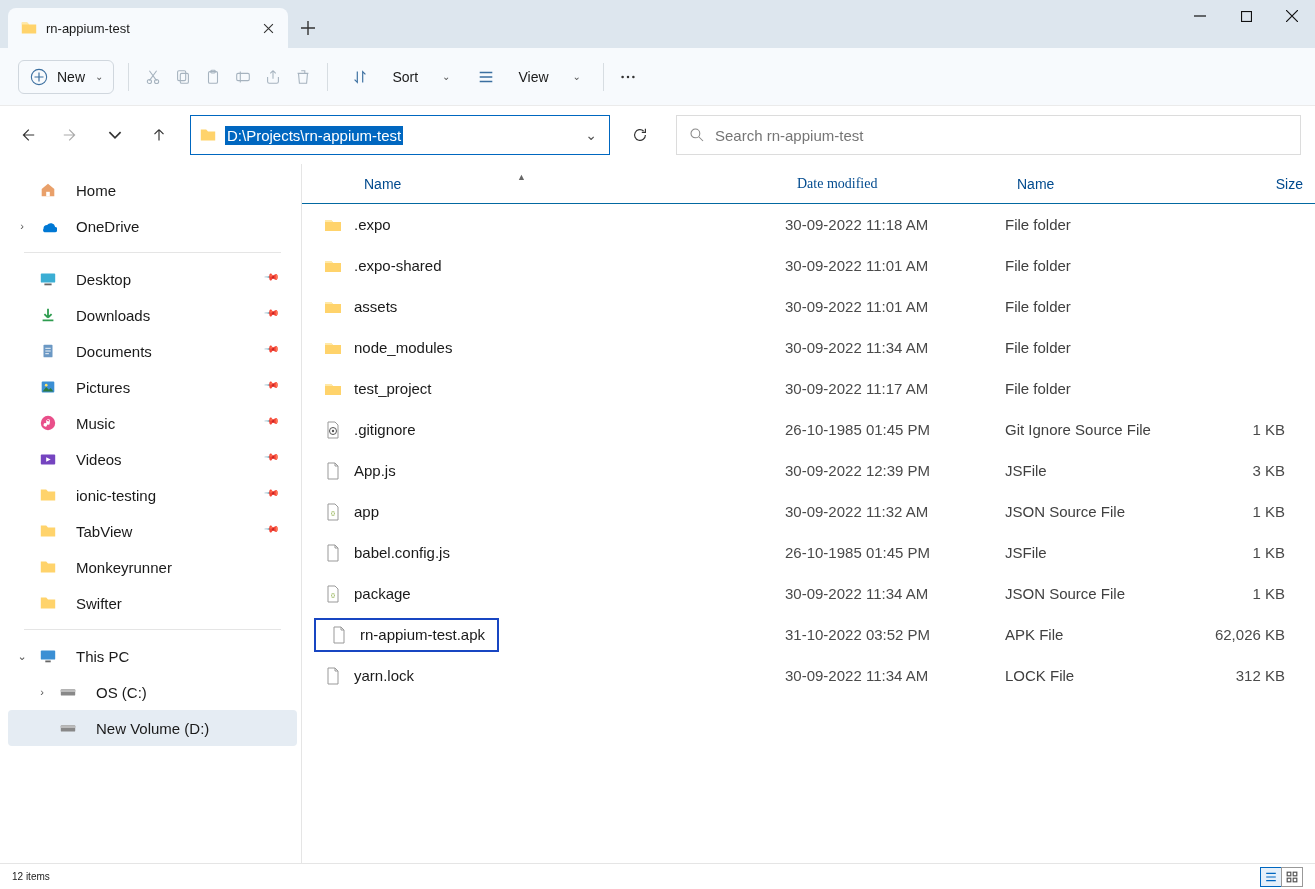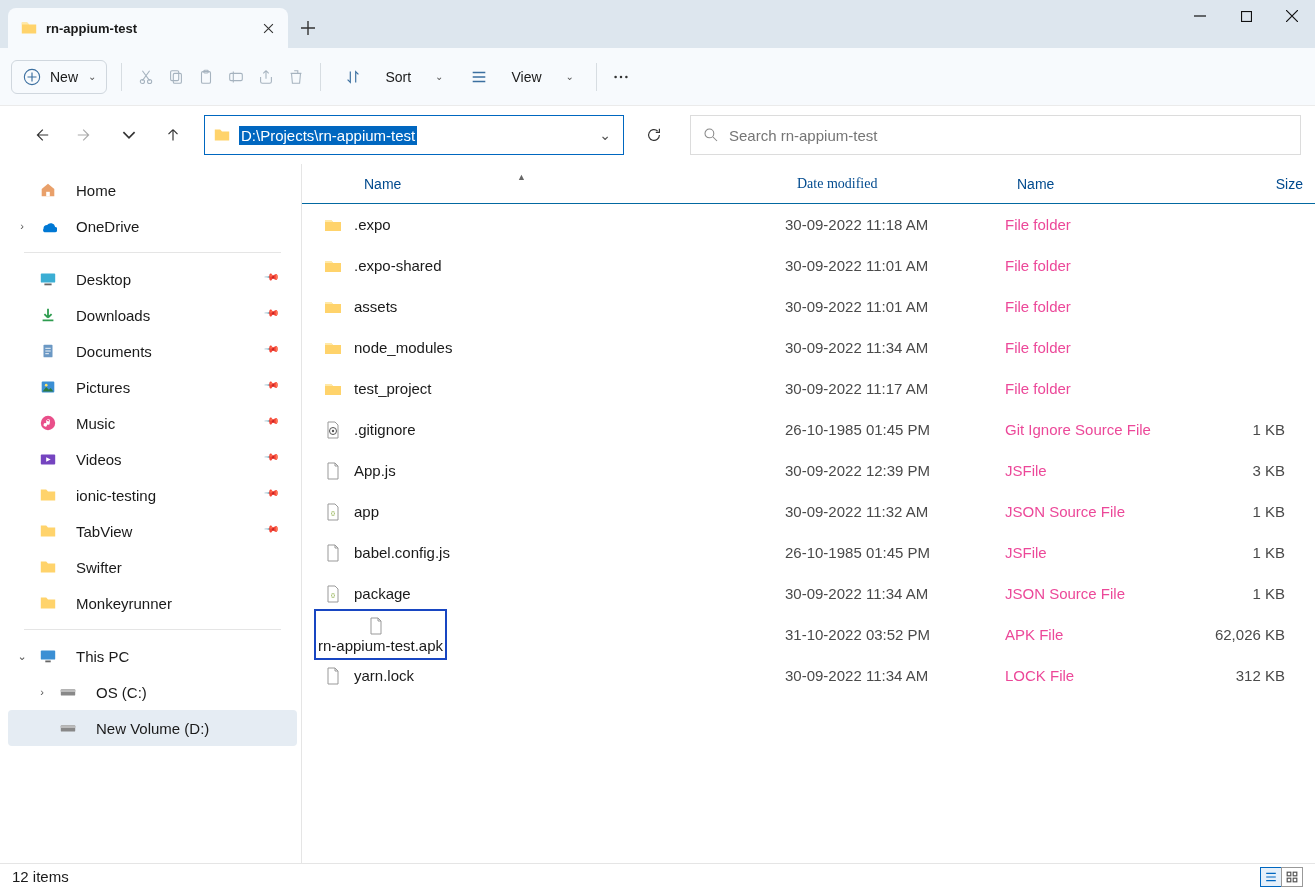--- a/index.html
+++ b/index.html
@@ -2,37 +2,37 @@
 <html><head>
 <meta charset="utf-8">
 <style>
 * { box-sizing: border-box; margin: 0; padding: 0; font-family: "Segoe UI", -apple-system, sans-serif; }
 html, body { width: 1315px; height: 889px; overflow: hidden; background: #fff; font-size: 14px; color: #1a1a1a; }
 
 
 .titlebar { height: 48px; background: #dde6ee; display: flex; align-items: flex-start; position: relative; }
 .tab { height: 40px; margin-top: 8px; margin-left: 8px; background: #f7fafd; border-radius: 8px 8px 0 0; display: flex; align-items: center; padding: 0 12px; min-width: 280px; position: relative; }
 .tab-icon { width: 18px; height: 18px; margin-right: 8px; }
-.tab-title { flex: 1; font-size: 13px; font-weight: bold; }
+.tab-title { flex: 1; font-size: 13px; }
 .tab-close { width: 16px; height: 16px; display:flex; align-items:center; justify-content:center; color:#333; cursor:pointer; }
 .newtab { width: 40px; height: 40px; margin-top: 8px; display:flex; align-items:center; justify-content:center; color:#333; }
 .window-controls { position:absolute; right:0; top:0; height:48px; display:flex; }
 .window-controls > div { width: 46px; height: 32px; display:flex; align-items:center; justify-content:center; }
 
 
-.toolbar { height: 58px; background: #f7fafd; display:flex; align-items:center; padding: 0 11px; gap: 10px; border-bottom: 1px solid #ebebeb; }
+.toolbar { height: 58px; background: #f7fafd; display:flex; align-items:center; padding: 0 18px; gap: 10px; border-bottom: 1px solid #ebebeb; }
 .tb-btn { display:flex; align-items:center; gap:22px; padding: 6px 8px; border-radius:4px; color:#1a1a1a; }
 .tb-new { border:1px solid #d0d7de; border-radius:6px; padding: 6px 10px; gap:8px; }
 .tb-sep { width:1px; height:28px; background:#d7dde2; margin: 0 4px; }
 .tb-icon { width:20px; height:20px; display:flex; align-items:center; justify-content:center; color:#5a6b7b; }
 .tb-icon.muted { color:#a6b3bf; }
 .chev { font-size:10px; color:#555; margin-left:2px; }
 
 
-.navrow { height: 58px; display:flex; align-items:center; padding: 0 14px 0 24px; gap: 10px; }
+.navrow { height: 58px; display:flex; align-items:center; padding: 0 14px 0 10px; gap: 10px; }
 .nav-btn { width:34px; height:34px; display:flex; align-items:center; justify-content:center; color:#3a3a3a; }
 .addr { flex:1; height:40px; border:1px solid #0067c0; display:flex; align-items:center; padding: 0 8px; gap:8px; background:#fff; max-width: 420px; margin-left:4px; }
 .addr-text { flex:1; font-size:15px; }
 .addr-sel { background:#0067c0; color:#fff; padding: 1px 2px; }
 .addr-chev { width:20px; text-align:center; color:#555; }
 .refresh { width:40px; height:40px; display:flex; align-items:center; justify-content:center; }
 .search { flex:1; height:40px; border:1px solid #dcdcdc; display:flex; align-items:center; padding:0 12px; gap:10px; color:#666; margin-left:6px; }
 .search input { border:none; outline:none; font-size:15px; flex:1; color:#555; background:transparent; }
 
 
@@ -55,26 +55,26 @@
 .col { padding: 0 12px; }
 .col-name { flex:1; display:flex; align-items:center; gap:6px; min-width:380px; }
 .col-date { width:220px;font-family:Liberation Serif, serif; }
 .col-type { width:190px; }
 .col-size { width:120px; text-align:right; }
 .filelist { flex:1; overflow-y:auto; }
 .row { height:41px; display:flex; align-items:center; padding-left:20px; font-size:15px; color:#1a1a1a; }
 .row .f-icon { width:22px; height:22px; margin-right:10px; display:flex; align-items:center; justify-content:center; }
 .row .f-name { flex:1; min-width:358px; }
 .row .f-date { width:220px; color:#4a4a4a; }
-.row .f-type { width:190px; color:#ec4899; }
+.row .f-type { width:190px; color:#404040; }
 .row .f-size { width:120px; text-align:right; padding-right:30px; color:#4a4a4a; }
-.highlight-box { border: 2px solid #1846c2; padding: 4px 2px; display:inline-flex; align-items:center; margin-left:-8px;flex-direction:column; }
-
-
-.status { height:26px; border-top:1px solid #e5e5e5; display:flex; align-items:center; padding: 0 12px; font-size:15px; justify-content:space-between; }
+.highlight-box { border: 2px solid #1846c2; padding: 4px 12px; display:inline-flex; align-items:center; margin-left:-8px; }
+
+
+.status { height:26px; border-top:1px solid #e5e5e5; display:flex; align-items:center; padding: 0 12px; font-size:10px; justify-content:space-between; }
 .view-toggles { display:flex; gap:0; }
 .view-tgl { width:22px; height:20px; border:1px solid #999; display:flex; align-items:center; justify-content:center; margin-left:-1px; }
 .view-tgl.active { border-color:#0067c0; background:#e6f0fa; }
 
 
 svg { display:block; }
 </style>
 </head>
 <body>
 
@@ -339,29 +339,29 @@
           </span>
           <span class="sb-lbl">TabView</span>
           <span class="pin">📌</span>
         </div>
         <div class="sb-item">
           <span class="sb-ico">
             <svg width="18" height="18" viewBox="0 0 20 20">
               <path fill="#ffd36b" d="M2 4h6l2 2h8v10H2z"></path>
             </svg>
           </span>
+          <span class="sb-lbl">Monkeyrunner</span>
+        </div>
+        <div class="sb-item">
+          <span class="sb-ico">
+            <svg width="18" height="18" viewBox="0 0 20 20">
+              <path fill="#ffd36b" d="M2 4h6l2 2h8v10H2z"></path>
+            </svg>
+          </span>
           <span class="sb-lbl">Swifter</span>
-        </div>
-        <div class="sb-item">
-          <span class="sb-ico">
-            <svg width="18" height="18" viewBox="0 0 20 20">
-              <path fill="#ffd36b" d="M2 4h6l2 2h8v10H2z"></path>
-            </svg>
-          </span>
-          <span class="sb-lbl">Monkeyrunner</span>
         </div>
       </div>
     <div class="sb-sep"></div>
     <div class="sb-item">
       <span class="sb-expand">⌄</span>
       <span class="sb-ico">
           <svg width="18" height="18" viewBox="0 0 20 20">
             <rect x="2" y="4" width="16" height="10" rx="1" fill="#3b8fd4"></rect>
             <rect x="7" y="15" width="6" height="2" fill="#666"></rect>
           </svg>

